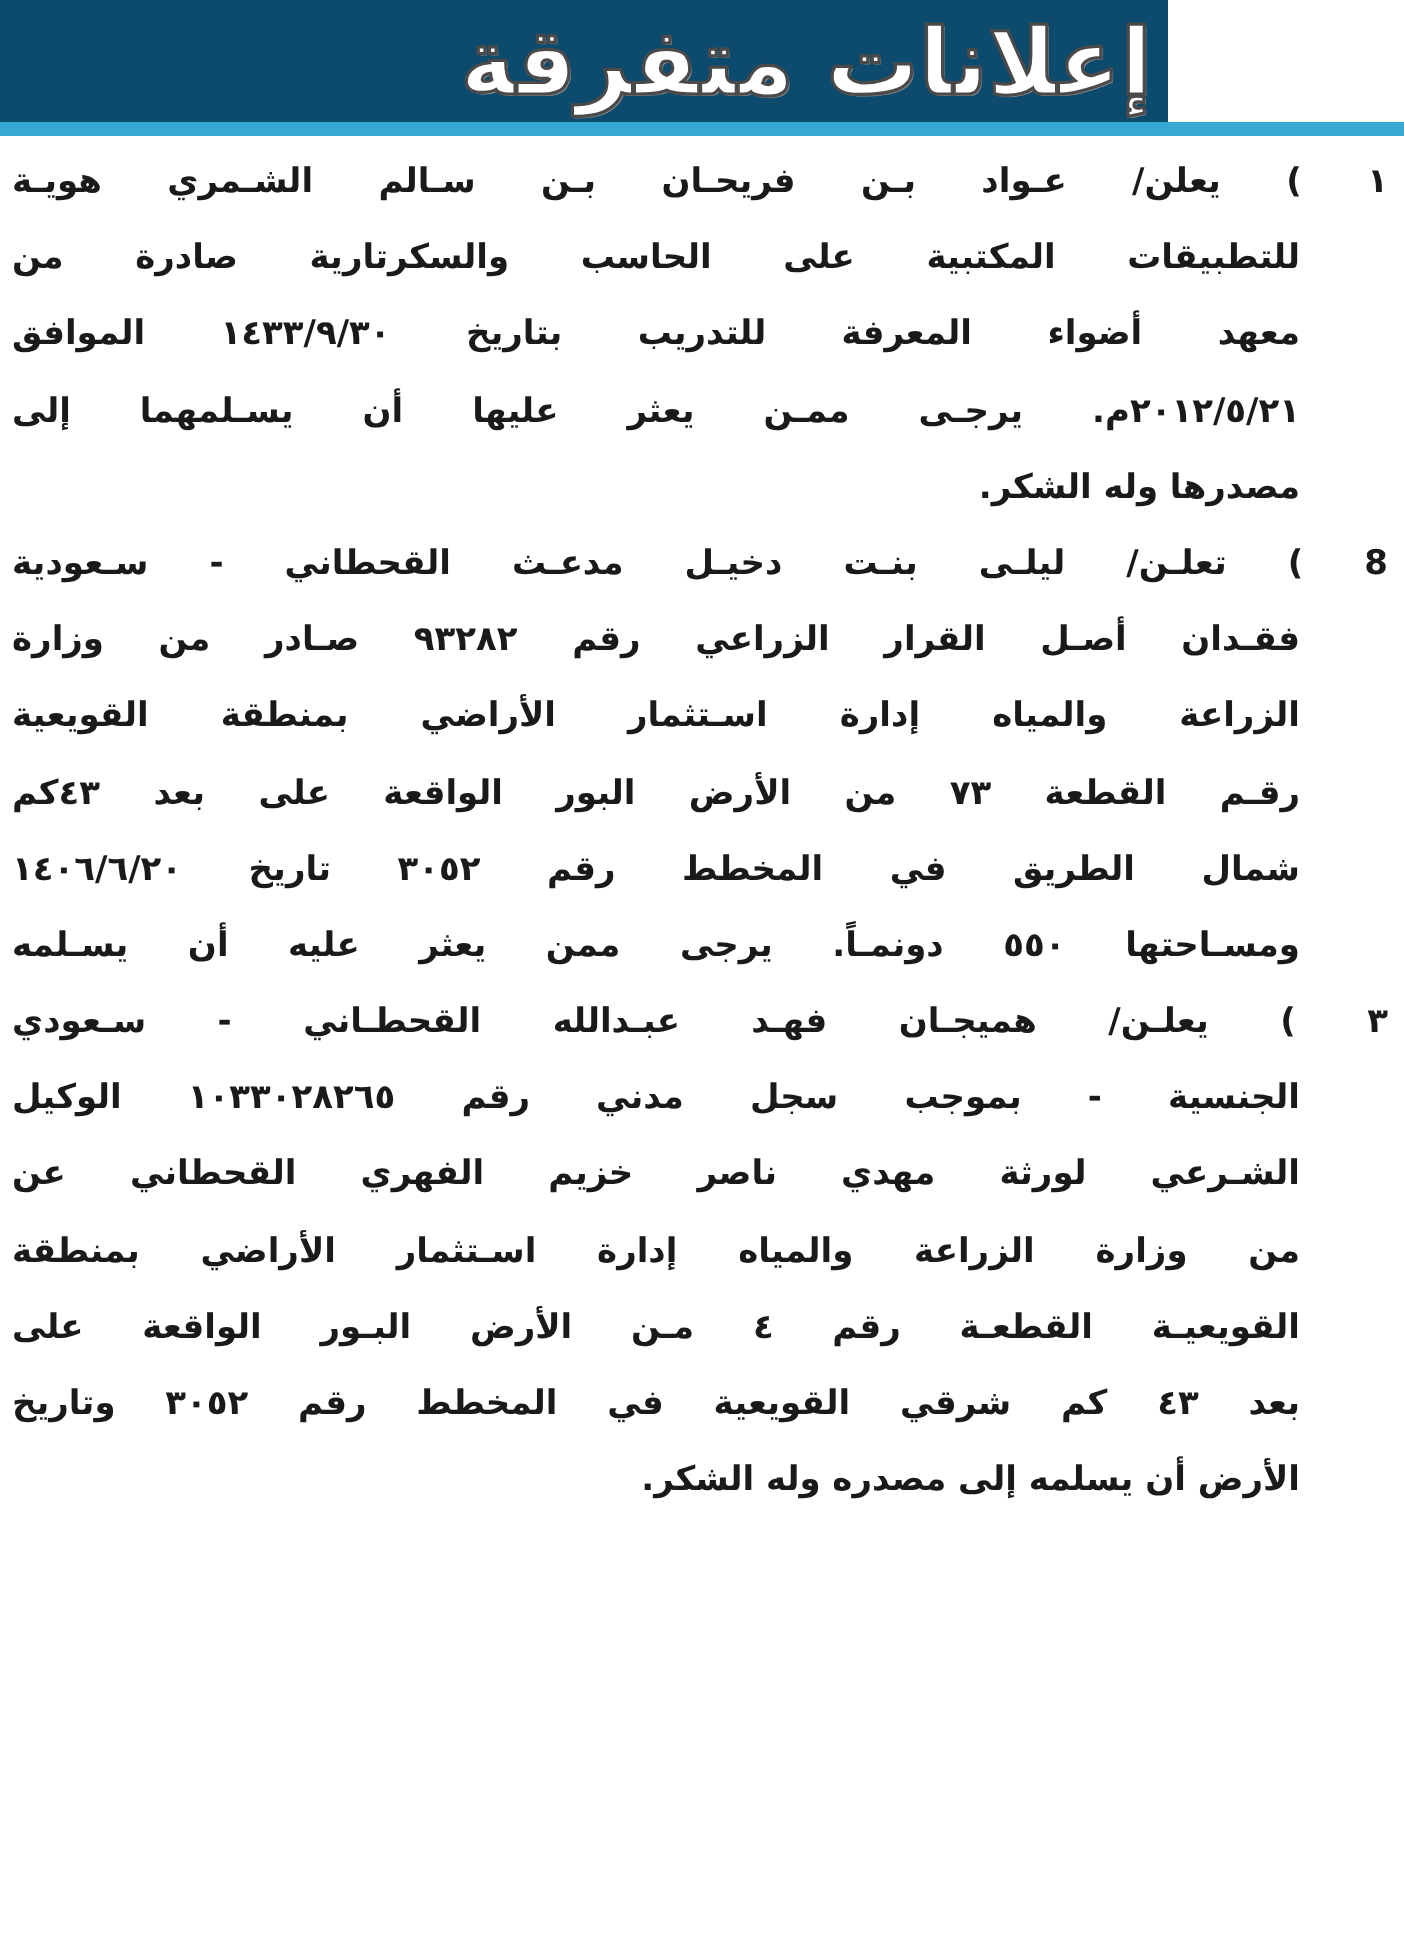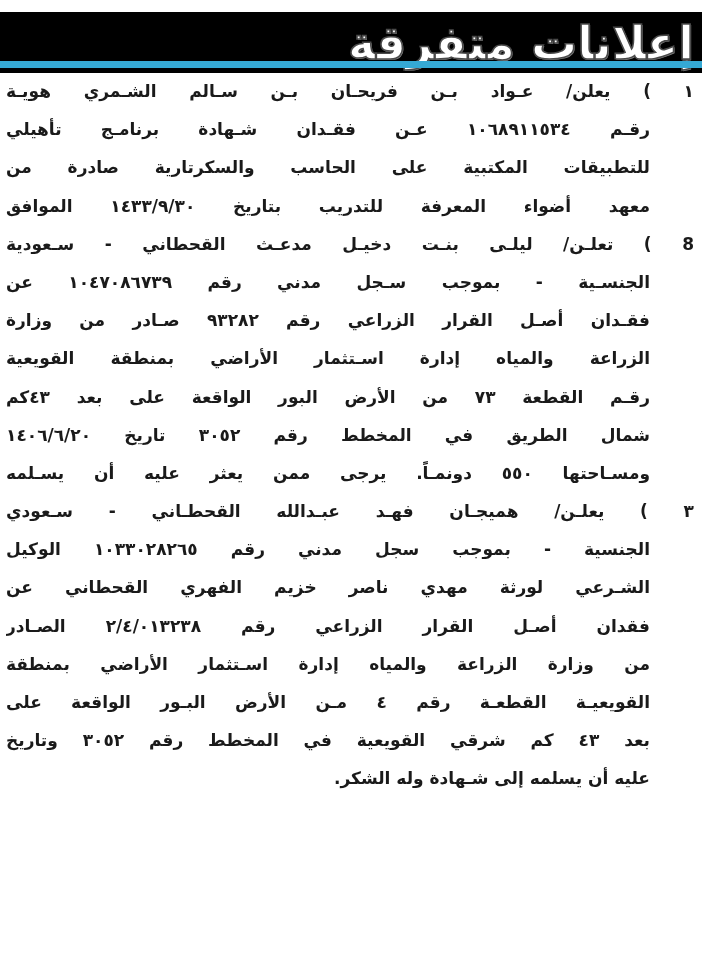--- a/index.html
+++ b/index.html
@@ -9,24 +9,24 @@
     }
     body {
       width: 702px;
       height: 975px;
       overflow: hidden;
       position: relative;
       font-family: "DejaVu Sans", sans-serif;
     }
     .header {
       position: absolute;
-      left: 0; top: 12px;
-      width: 702px;
+      left: 0; top: 0;
+      width: 584px;
       height: 61px;
-      background: #000000;
+      background: #0c4a6e;
     }
     .header-title {
       position: absolute;
       right: 8px;
       top: 2px;
       height: 58px;
       line-height: 58px;
       font-family: "DejaVu Sans", sans-serif;
       font-weight: bold;
       font-size: 46px;
@@ -78,39 +78,38 @@
 
 <div class="header">
   <div class="header-title">إعلانات متفرقة</div>
 </div>
 <div class="header-rule"></div>
 
 <div class="content">
 
   <div class="ad">
     <span class="line">١ ) يعلن/ عـواد بـن فريحـان بـن سـالم الشـمري هويـة</span>
-    <span class="line indent">رقـم ١٠٦٨٩١١٥٣٤ عـن فقـدان شـهادة برنامـج تأهيلي</span>
     <span class="line indent">للتطبيقات المكتبية على الحاسب والسكرتارية صادرة من</span>
     <span class="line indent">معهد أضواء المعرفة للتدريب بتاريخ ١٤٣٣/٩/٣٠ الموافق</span>
+    <span class="line indent">٢٠١٢/٥/٢١م. يرجـى ممـن يعثر عليها أن يسـلمهما إلى</span>
+    <span class="line indent last">مصدرها وله الشكر.</span>
   </div>
 
   <div class="ad">
     <span class="line">8 ) تعلـن/ ليلـى بنـت دخيـل مدعـث القحطاني - سـعودية</span>
-    <span class="line indent">الجنسـية - بموجب سـجل مدني رقم ١٠٤٧٠٨٦٧٣٩ عن</span>
     <span class="line indent">فقـدان أصـل القرار الزراعي رقم ٩٣٢٨٢ صـادر من وزارة</span>
     <span class="line indent">الزراعة والمياه إدارة اسـتثمار الأراضي بمنطقة القويعية</span>
     <span class="line indent">رقـم القطعة ٧٣ من الأرض البور الواقعة على بعد ٤٣كم</span>
     <span class="line indent">شمال الطريق في المخطط رقم ٣٠٥٢ تاريخ ١٤٠٦/٦/٢٠</span>
     <span class="line indent">ومسـاحتها ٥٥٠ دونمـاً. يرجى ممن يعثر عليه أن يسـلمه</span>
   </div>
 
   <div class="ad">
     <span class="line">٣ ) يعلـن/ هميجـان فهـد عبـدالله القحطـاني - سـعودي</span>
     <span class="line indent">الجنسية - بموجب سجل مدني رقم ١٠٣٣٠٢٨٢٦٥ الوكيل</span>
     <span class="line indent">الشـرعي لورثة مهدي ناصر خزيم الفهري القحطاني عن</span>
-    <span class="line indent">فقدان أصـل القرار الزراعي رقم ٢/٤/٠١٣٢٣٨ الصـادر</span>
     <span class="line indent">من وزارة الزراعة والمياه إدارة اسـتثمار الأراضي بمنطقة</span>
     <span class="line indent">القويعيـة القطعـة رقم ٤ مـن الأرض البـور الواقعة على</span>
     <span class="line indent">بعد ٤٣ كم شرقي القويعية في المخطط رقم ٣٠٥٢ وتاريخ</span>
-    <span class="line indent last">عليه أن يسلمه إلى شـهادة وله الشكر.</span>
+    <span class="line indent last">الأرض أن يسلمه إلى مصدره وله الشكر.</span>
   </div>
 
 </div>
 
 </body></html>

